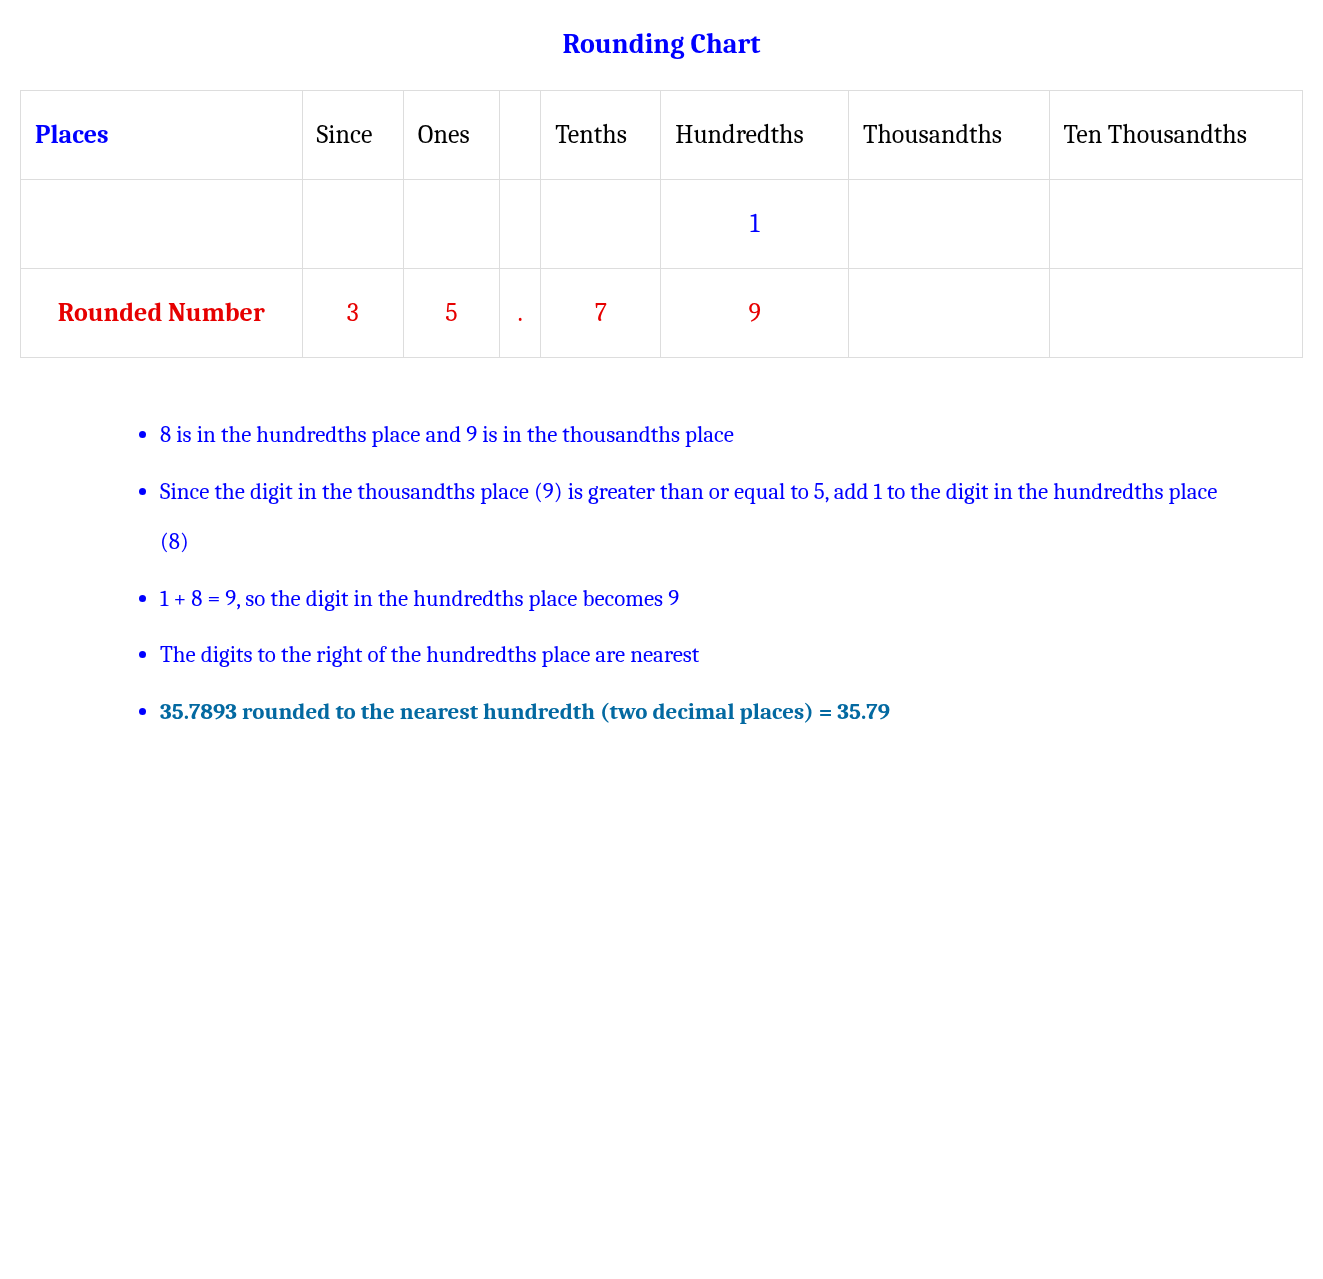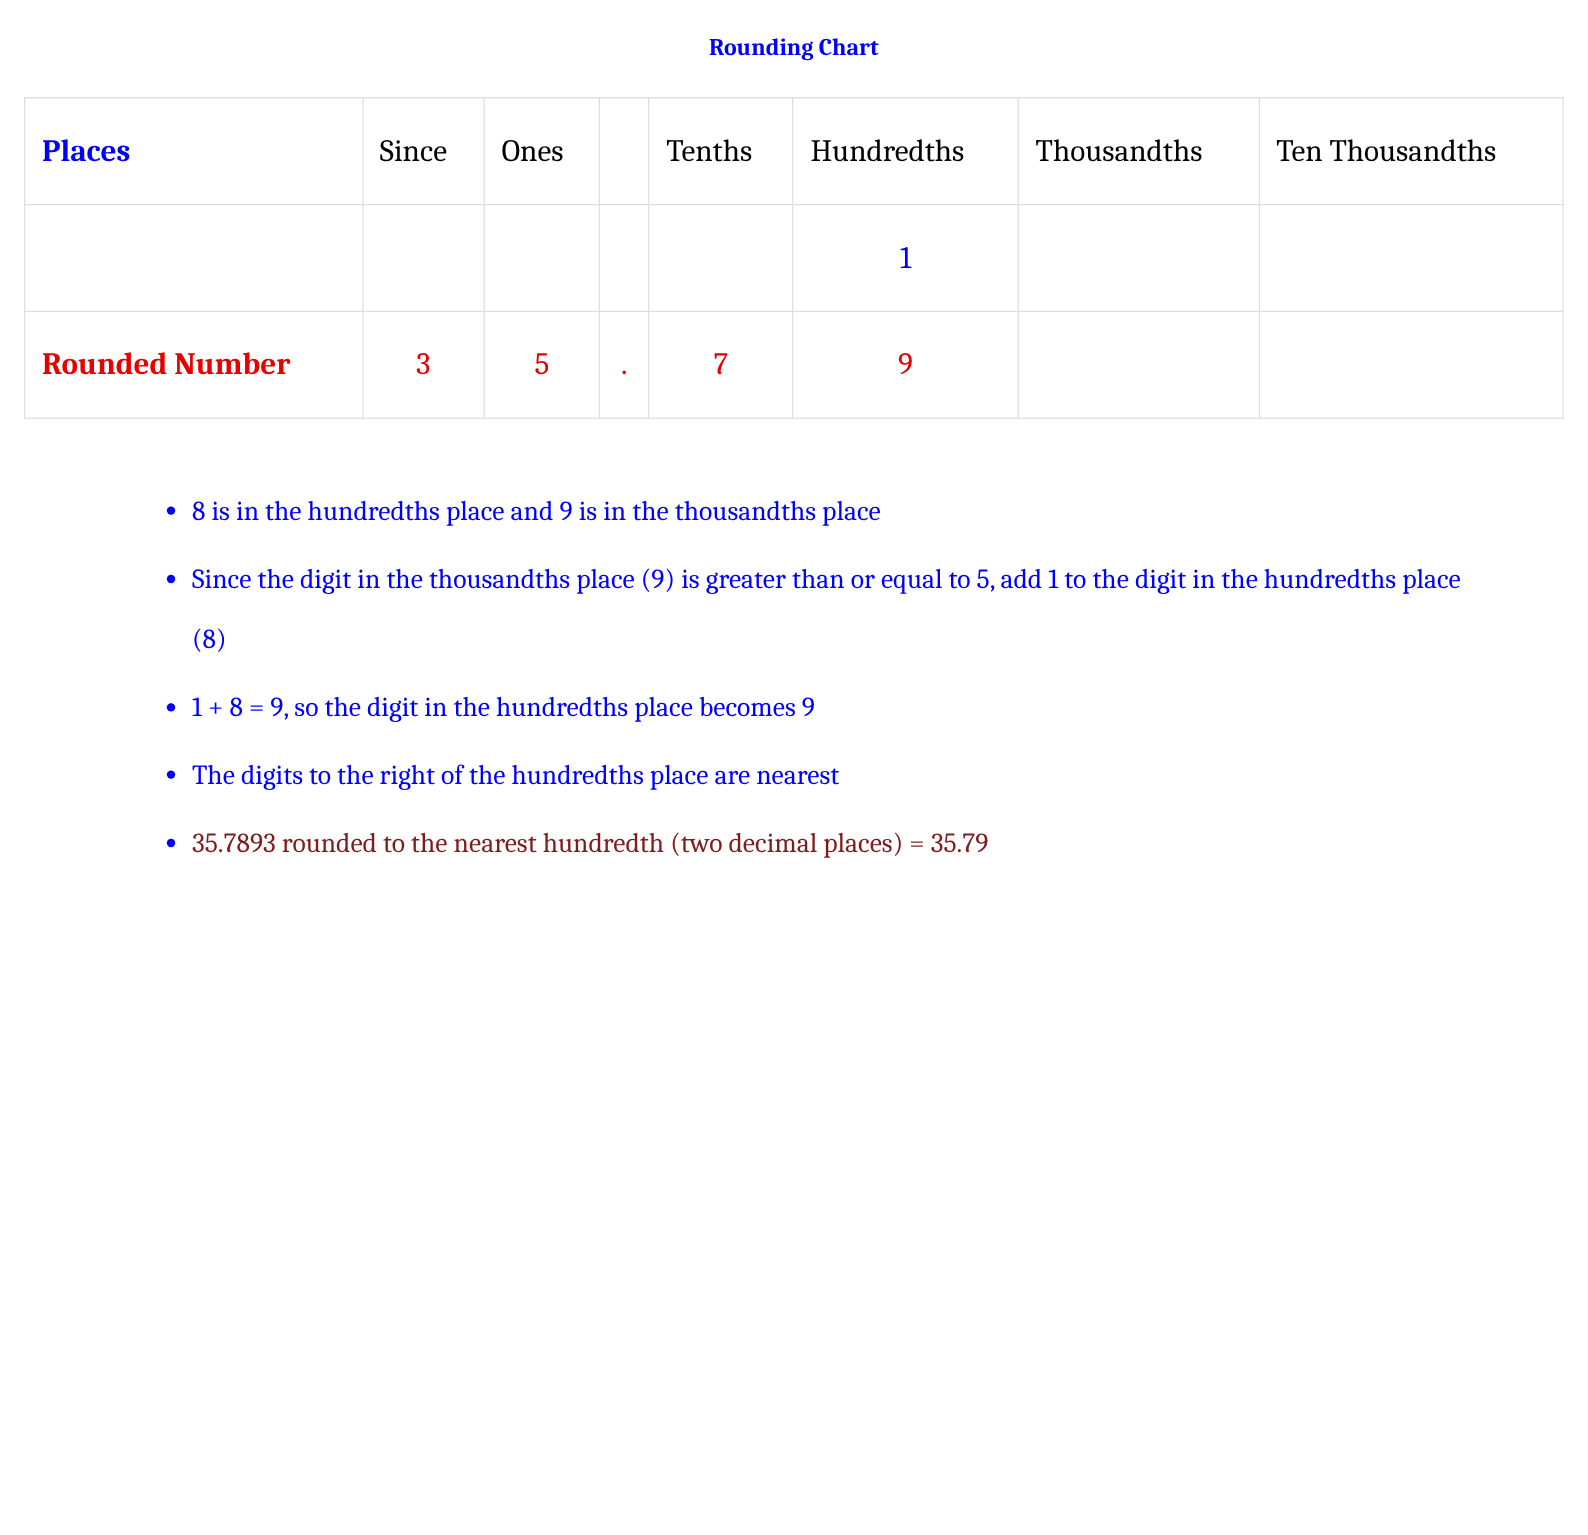--- a/index.html
+++ b/index.html
@@ -8,55 +8,55 @@
     margin: 0;
     padding: 28px 20px;
     background: #fff;
     width: 1323px;
     font-size: 26px;
   }
   .title {
     text-align: center;
     color: #0000ff;
     font-weight: bold;
-    font-size: 20px;
+    font-size: 28px;
     margin: 0 0 30px 0;
   }
   table {
     border-collapse: collapse;
     width: 100%;
     margin-bottom: 52px;
   }
   td {
     border: 1px solid #ddd;
     padding: 18px 14px;
     vertical-align: top;
     line-height: 2.0;
   }
   .row-label {
     font-weight: bold;
     text-align: left;
   }
   .blue { color: #0000ff; }
-  .red { color: #e60000; }
+  .red { color: #e60000; text-align: center; }
   .center { text-align: center; }
   ul {
     color: #0000ff;
     padding-left: 140px;
     padding-right: 80px;
     margin: 0;
     line-height: 2.2;
   }
   ul li {
     margin-bottom: 6px;
     font-size: 23px;
   }
   ul li.final {
-    color: #7f1d1d;
-    font-weight: normal;
+    color: #0369a1;
+    font-weight: bold;
   }
   ul li::marker {
     color: #0000ff;
   }
   ul li.final::marker {
     color: #0000ff;
   }
 </style>
 </head>
 <body>

